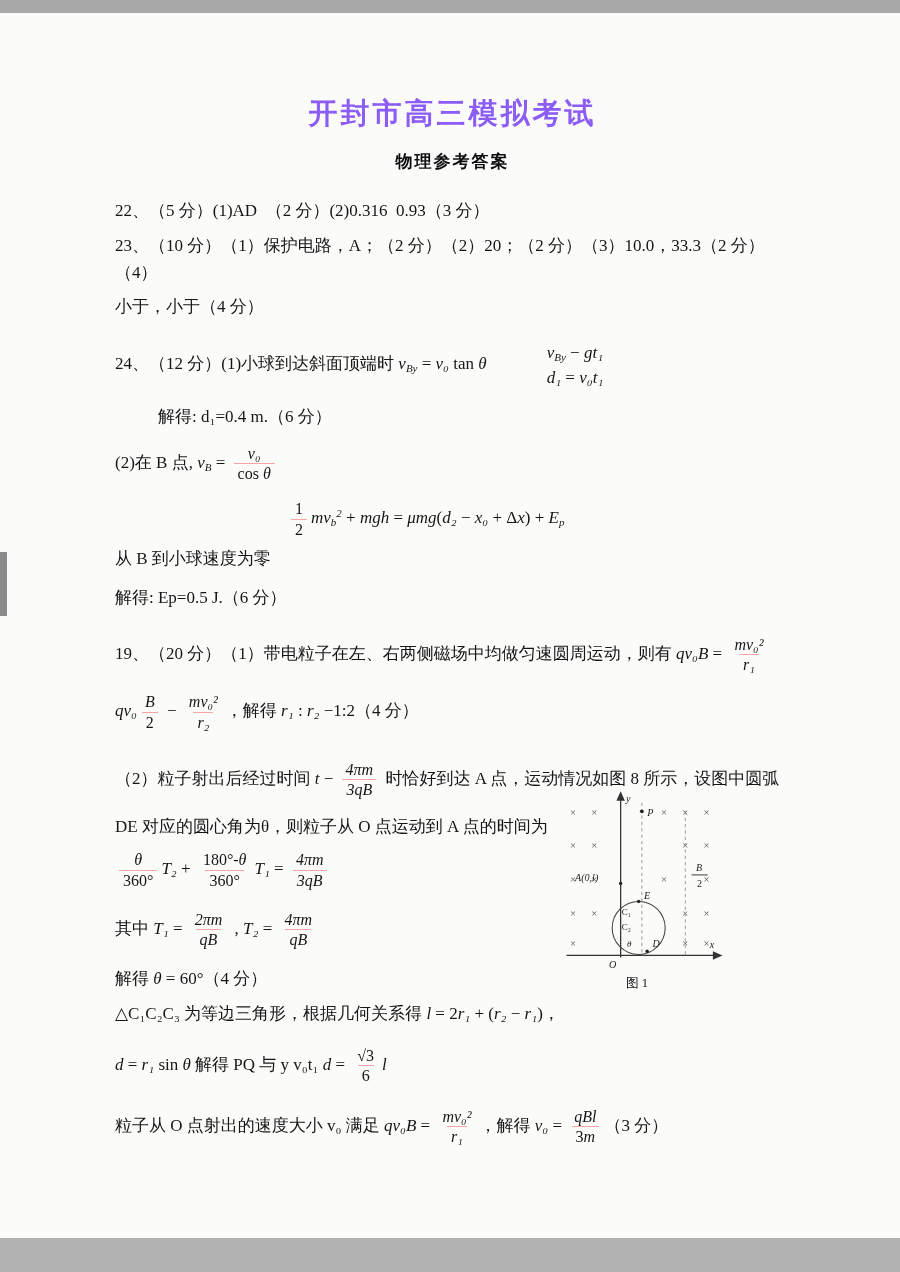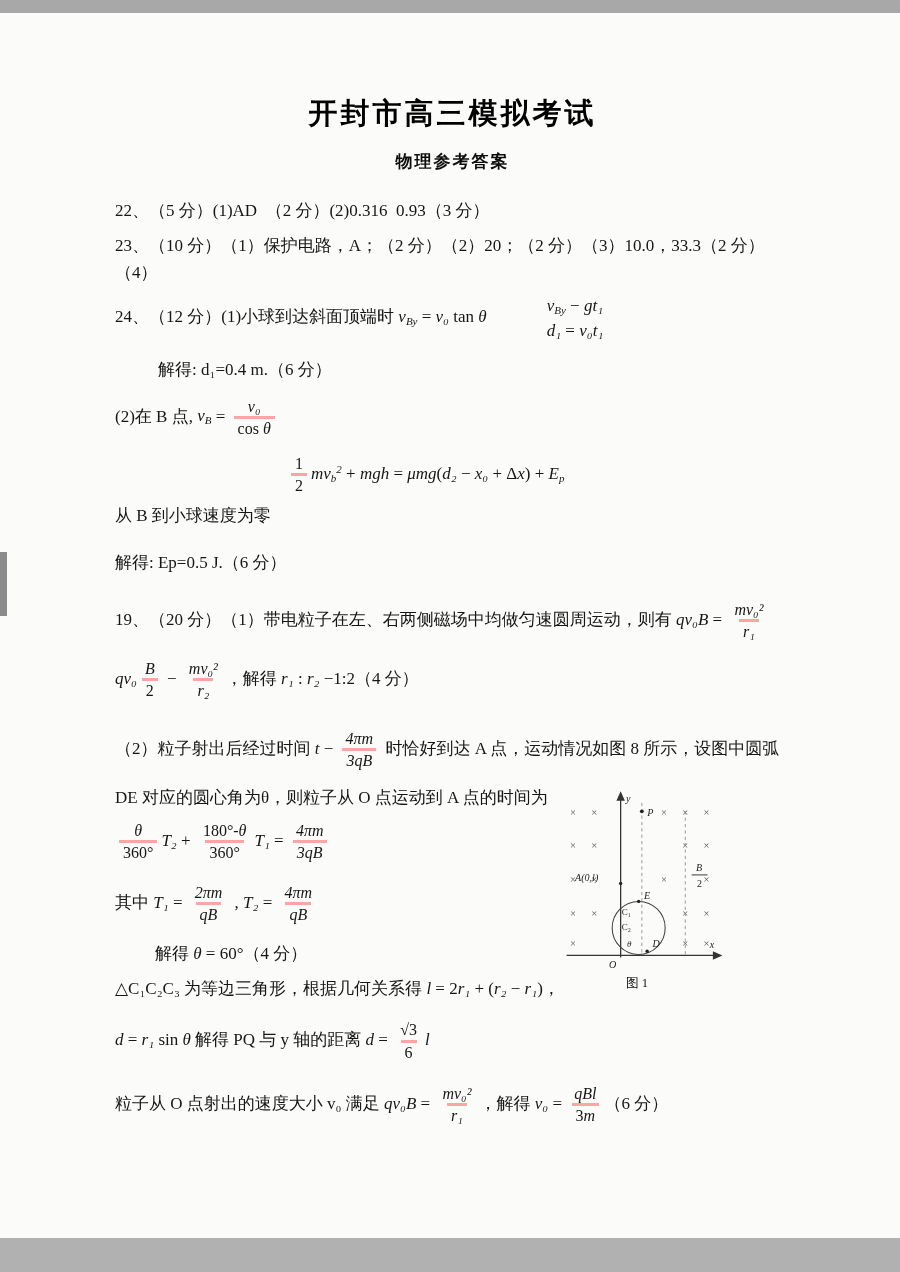--- a/index.html
+++ b/index.html
@@ -6,33 +6,33 @@
   html,body { background:#e9e9e9; }
   .page {
     width:900px; height:1272px; position:relative; overflow:hidden;
     background:#fbfbfa; color:#161616;
     font-family:"Liberation Serif","DejaVu Serif",serif;
   }
   .scan-top { position:absolute; top:0; left:0; width:100%; height:13px; background:#a8a8a8; }
   .scan-bottom { position:absolute; bottom:0; left:0; width:100%; height:34px; background:#b1b1b1; }
   .scan-smudge { position:absolute; left:0; top:552px; width:7px; height:64px; background:#8b8b8b; }
   .doc { position:absolute; left:115px; top:94px; width:675px; }
-  .title { text-align:center; font-size:29px; font-weight:700; letter-spacing:3px; margin-bottom:16px; color:#000000; }
+  .title { text-align:center; font-size:29px; font-weight:700; letter-spacing:3px; margin-bottom:16px; color:#8b5cf6; }
   .subtitle { text-align:center; font-size:17px; font-weight:700; letter-spacing:2px; margin-bottom:24px; color:#0d0d0d; }
   .para { font-size:17px; line-height:1.6; white-space:pre-wrap; }
   .seg-var { font-style:italic; font-family:"Liberation Serif","DejaVu Serif",serif; }
   sub { font-size:11px; vertical-align:-3px; }
   sup { font-size:11px; vertical-align:6px; }
   .frac {
     display:inline-flex; flex-direction:column; align-items:center;
     vertical-align:middle; margin:0 4px; line-height:1.2; font-size:16px;
     white-space:nowrap; text-align:center;
   }
   .frac .num { padding:0 4px; }
-  .frac .den { border-top:3px solid #fca5a5; padding:0 4px; }
+  .frac .den { border-top:1px solid #fca5a5; padding:0 4px; }
   .stack { display:inline-flex; flex-direction:column; vertical-align:middle; line-height:1.5; }
   .stack-line { white-space:pre; }
   .hspace { display:inline-block; }
   .figure { position:absolute; left:562px; top:788px; width:165px; }
   .fig-svg text { font-family:"Liberation Serif","DejaVu Serif",serif; }
   .axis { stroke:#333; stroke-width:1.2; }
   .thin { stroke:#333; stroke-width:0.9; }
   .axis-arrow { fill:#333; }
   .dash { stroke:#8a8a8a; stroke-width:0.8; stroke-dasharray:3,3; }
   .circ { fill:none; stroke:#444; stroke-width:1; }
@@ -49,31 +49,32 @@
 <div class="page">
   <div class="scan-top"></div>
   <div class="scan-smudge"></div>
 
   <div class="doc">
     <div class="title">开封市高三模拟考试</div>
     <div class="subtitle">物理参考答案</div>
     <div>
         <div class="para" style="margin-bottom: 8px;"><span class="seg-text">22、（5 分）(1)AD  （2 分）(2)0.316  0.93（3 分）</span></div>
         <div class="para" style="margin-bottom: 6px;"><span class="seg-text">23、（10 分）（1）保护电路，A；（2 分）（2）20；（2 分）（3）10.0，33.3（2 分）（4）</span></div>
+        <div class="para" style="margin-bottom: 20px;"><span class="seg-text">小于，小于（4 分）</span></div>
         <div class="para" style="margin-bottom: 12px;"><span class="seg-text">24、（12 分）(1)小球到达斜面顶端时 </span><span class="seg-var">v<sub>By</sub></span><span class="seg-text"> = </span><span class="seg-var">v₀</span><span class="seg-text"> tan </span><span class="seg-var">θ</span><span class="hspace" style="width: 60px;"></span><span class="stack"><span class="stack-line"><span class="seg-var">v<sub>By</sub></span><span class="seg-text"> − </span><span class="seg-var">gt₁</span></span><span class="stack-line"><span class="seg-var">d₁</span><span class="seg-text"> = </span><span class="seg-var">v₀t₁</span></span></span></div>
         <div class="para" style="margin-bottom: 14px; margin-left: 43px;"><span class="seg-text">解得: d₁=0.4 m.（6 分）</span></div>
         <div class="para" style="margin-bottom: 16px;"><span class="seg-text">(2)在 B 点, </span><span class="seg-var">v<sub>B</sub></span><span class="seg-text"> = </span><span class="frac">
             <span class="num"><span class="seg-var">v₀</span></span>
             <span class="den"><span class="seg-text">cos </span><span class="seg-var">θ</span></span>
           </span></div>
         <div class="para" style="padding-left: 172px; margin-bottom: 6px;"><span class="frac">
             <span class="num"><span class="seg-text">1</span></span>
             <span class="den"><span class="seg-text">2</span></span>
           </span><span class="seg-var">mv<sub>b</sub><sup>2</sup></span><span class="seg-text"> + </span><span class="seg-var">mgh</span><span class="seg-text"> = </span><span class="seg-var">μmg</span><span class="seg-text">(</span><span class="seg-var">d₂</span><span class="seg-text"> − </span><span class="seg-var">x₀</span><span class="seg-text"> + Δ</span><span class="seg-var">x</span><span class="seg-text">) + </span><span class="seg-var">E<sub>p</sub></span></div>
-        <div class="para" style="margin-bottom: 20px;"><span class="seg-text">从 B 到小球速度为零</span></div>
+        <div class="para" style="margin-bottom: 12px;"><span class="seg-text">从 B 到小球速度为零</span></div>
         <div class="para" style="margin-bottom: 24px;"><span class="seg-text">解得: Ep=0.5 J.（6 分）</span></div>
         <div class="para" style="margin-bottom: 18px;"><span class="seg-text">19、（20 分）（1）带电粒子在左、右两侧磁场中均做匀速圆周运动，则有 </span><span class="seg-var">qv₀B</span><span class="seg-text"> = </span><span class="frac">
             <span class="num"><span class="seg-var">mv₀²</span></span>
             <span class="den"><span class="seg-var">r₁</span></span>
           </span></div>
         <div class="para" style="margin-bottom: 28px;"><span class="seg-var">qv₀</span><span class="frac">
             <span class="num"><span class="seg-var">B</span></span>
             <span class="den"><span class="seg-text">2</span></span>
           </span><span class="seg-text"> − </span><span class="frac">
             <span class="num"><span class="seg-var">mv₀²</span></span>
@@ -94,33 +95,33 @@
             <span class="num"><span class="seg-var">4πm</span></span>
             <span class="den"><span class="seg-var">3qB</span></span>
           </span></div>
         <div class="para" style="margin-bottom: 16px;"><span class="seg-text">其中 </span><span class="seg-var">T₁</span><span class="seg-text"> = </span><span class="frac">
             <span class="num"><span class="seg-var">2πm</span></span>
             <span class="den"><span class="seg-var">qB</span></span>
           </span><span class="seg-text"> , </span><span class="seg-var">T₂</span><span class="seg-text"> = </span><span class="frac">
             <span class="num"><span class="seg-var">4πm</span></span>
             <span class="den"><span class="seg-var">qB</span></span>
           </span></div>
-        <div class="para" style="margin-bottom: 8px; margin-left: 40px;"><span class="seg-text">解得 </span><span class="seg-var">θ</span><span class="seg-text"> = 60°（4 分）</span></div>
+        <div class="para" style="margin-bottom: 8px;"><span class="seg-text">解得 </span><span class="seg-var">θ</span><span class="seg-text"> = 60°（4 分）</span></div>
         <div class="para" style="margin-bottom: 18px;"><span class="seg-text">△C₁C₂C₃ 为等边三角形，根据几何关系得 </span><span class="seg-var">l</span><span class="seg-text"> = 2</span><span class="seg-var">r₁</span><span class="seg-text"> + (</span><span class="seg-var">r₂</span><span class="seg-text"> − </span><span class="seg-var">r₁</span><span class="seg-text">)，</span></div>
-        <div class="para" style="margin-bottom: 22px;"><span class="seg-var">d</span><span class="seg-text"> = </span><span class="seg-var">r₁</span><span class="seg-text"> sin </span><span class="seg-var">θ</span><span class="seg-text"> 解得 PQ 与 y 轴的距离 </span><span class="seg-var">d</span><span class="seg-text"> = </span><span class="frac">
+        <div class="para" style="margin-bottom: 22px;"><span class="seg-var">d</span><span class="seg-text"> = </span><span class="seg-var">r₁</span><span class="seg-text"> sin </span><span class="seg-var">θ</span><span class="seg-text"> 解得 PQ 与 y v₀t₁ </span><span class="seg-var">d</span><span class="seg-text"> = </span><span class="frac">
             <span class="num"><span class="seg-text">√3</span></span>
             <span class="den"><span class="seg-text">6</span></span>
           </span><span class="seg-var">l</span></div>
         <div class="para" style="margin-bottom: 0px;"><span class="seg-text">粒子从 O 点射出的速度大小 v₀ 满足 </span><span class="seg-var">qv₀B</span><span class="seg-text"> = </span><span class="frac">
             <span class="num"><span class="seg-var">mv₀²</span></span>
             <span class="den"><span class="seg-var">r₁</span></span>
           </span><span class="seg-text">，解得 </span><span class="seg-var">v₀</span><span class="seg-text"> = </span><span class="frac">
             <span class="num"><span class="seg-var">qBl</span></span>
             <span class="den"><span class="seg-text">3</span><span class="seg-var">m</span></span>
-          </span><span class="seg-text">（6 分）</span></div>
+          </span><span class="seg-text">（3 分）</span></div>
       </div>
   </div>
 
   <div class="figure">
     <svg class="fig-svg" viewBox="0 0 155 200" width="165" height="212">
       <g>
           <text x="10" y="26" class="cross" text-anchor="middle">×</text>
           <text x="30" y="26" class="cross" text-anchor="middle">×</text>
           <text x="96" y="26" class="cross" text-anchor="middle">×</text>
           <text x="116" y="26" class="cross" text-anchor="middle">×</text>

